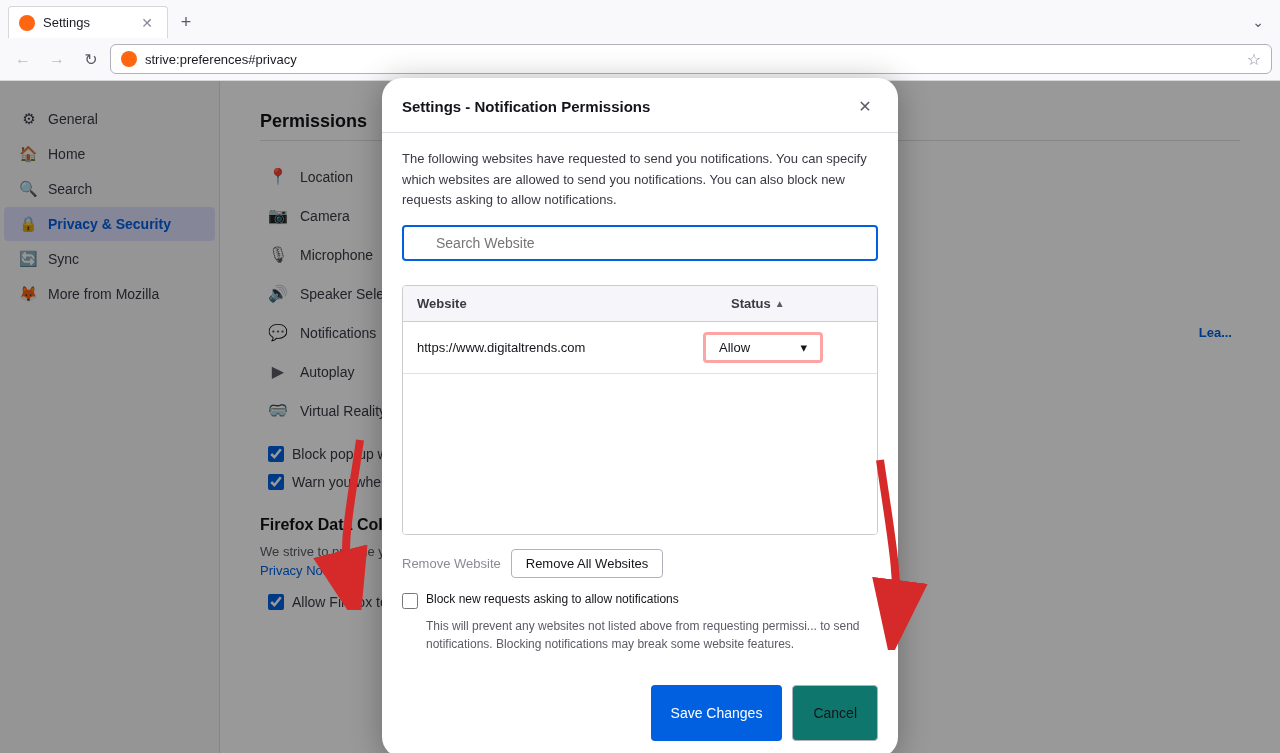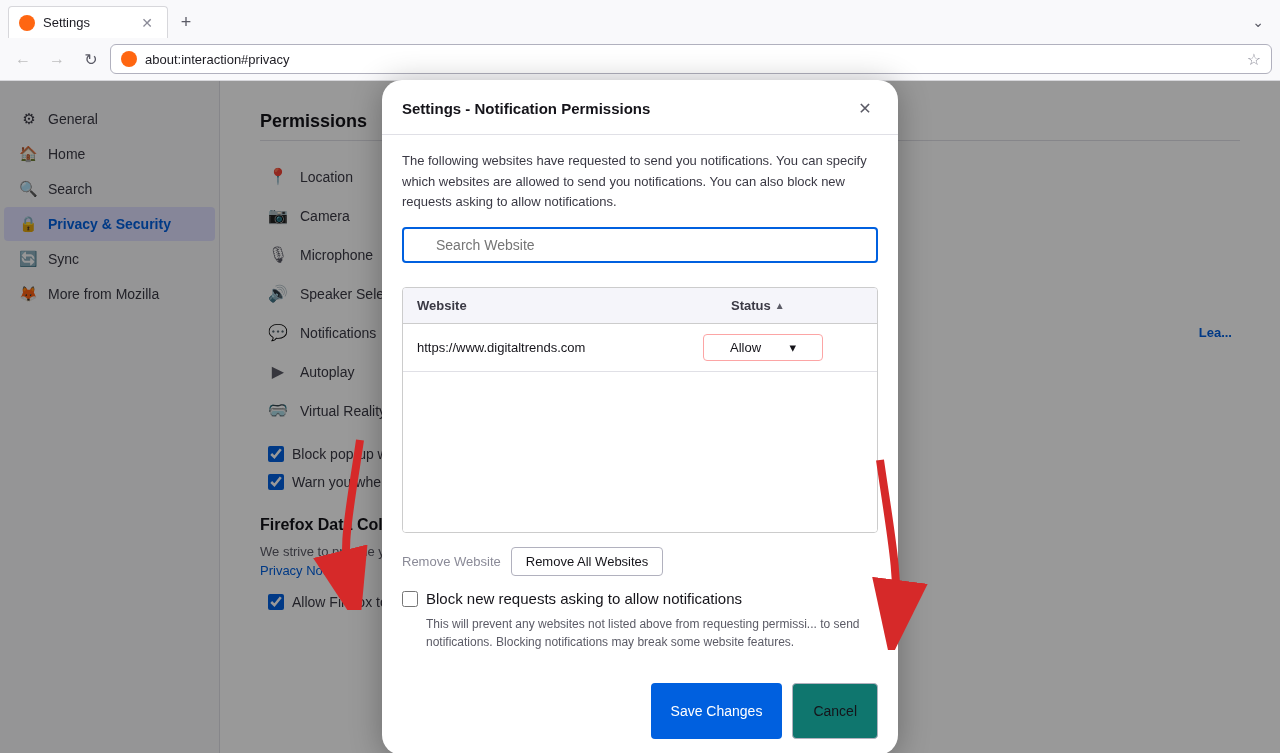--- a/index.html
+++ b/index.html
@@ -384,23 +384,23 @@
       font-size: 13px;
       color: #15141a;
     }
     .table-cell.status-cell {
       flex: 0 0 160px;
     }
     .status-dropdown {
       display: flex;
       align-items: center;
       justify-content: space-between;
-      border: 1px solid #fca5a5;
-      border-radius: 4px;
-      padding: 5px 26px;
+      border: 3px solid #fca5a5;
+      border-radius: 4px;
+      padding: 5px 13px;
       font-size: 13px;
       color: #15141a;
       cursor: pointer;
       width: 120px;
       background: #fff;
     }
     .table-empty-area {
       height: 160px;
       background: #fff;
     }
@@ -435,21 +435,21 @@
       gap: 8px;
       margin-bottom: 8px;
     }
     .block-checkbox {
       width: 16px;
       height: 16px;
       margin-top: 1px;
       flex-shrink: 0;
     }
     .block-label {
-      font-size: 15px;
+      font-size: 12px;
       color: #15141a;
     }
     .block-description {
       font-size: 12px;
       color: #5b5b66;
       line-height: 1.5;
       margin-left: 24px;
       margin-bottom: 16px;
     }
 
@@ -498,21 +498,21 @@
     </div>
     <div class="new-tab-btn">+</div>
     <div class="tab-list-btn">⌄</div>
   </div>
   <div class="nav-bar">
     <div class="nav-btn disabled">←</div>
     <div class="nav-btn disabled">→</div>
     <div class="nav-btn">↻</div>
     <div class="address-bar">
       <div class="address-ff-icon"></div>
-      <span class="address-text">about:interaction#privacy</span>
+      <span class="address-text">strive:preferences#privacy</span>
       <span class="star-btn">☆</span>
     </div>
   </div>
 </div>
 
 <div class="settings-bg">
 
   <div class="sidebar">
     <div class="sidebar-item">
       <span class="sidebar-icon">⚙</span>

